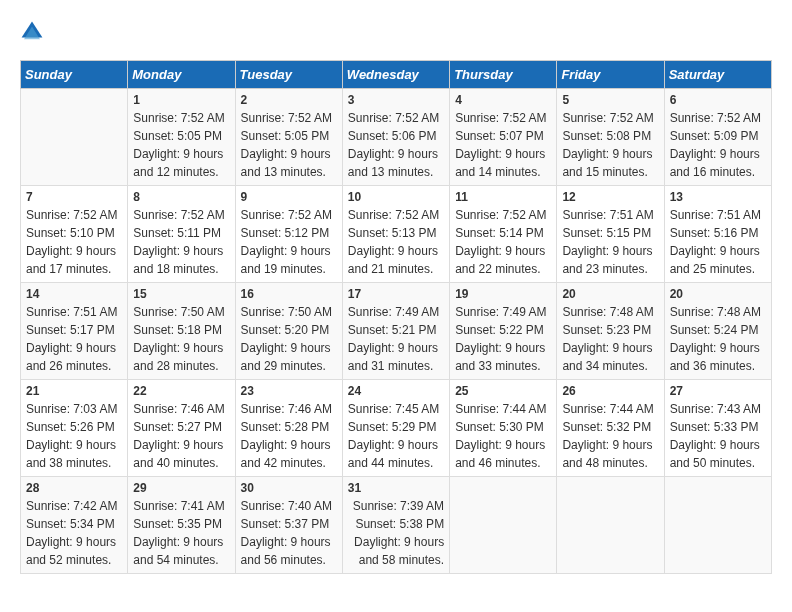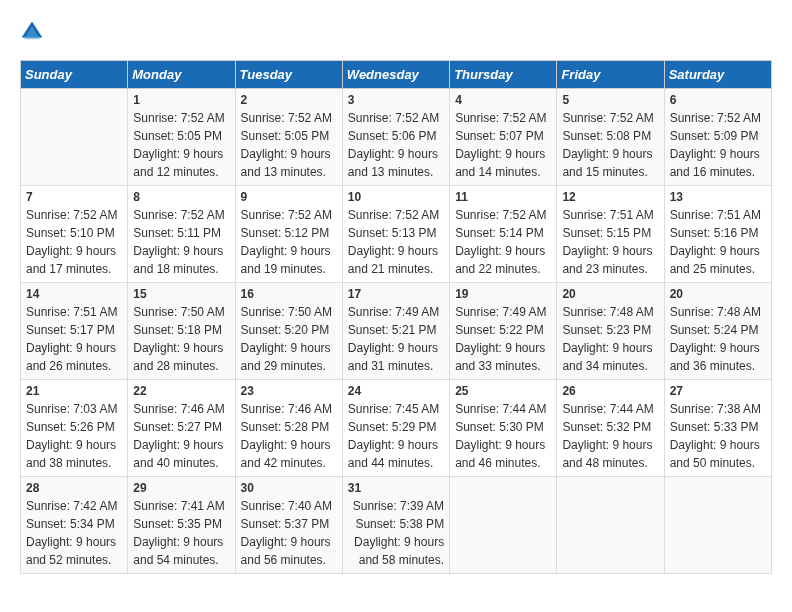--- a/index.html
+++ b/index.html
@@ -302,21 +302,21 @@
         </td>
         <td>
           <div class="day-number">26</div>
           <div class="day-info" style="white-space: pre-line;">Sunrise: 7:44 AM
 Sunset: 5:32 PM
 Daylight: 9 hours
 and 48 minutes.</div>
         </td>
         <td>
           <div class="day-number">27</div>
-          <div class="day-info" style="white-space: pre-line;">Sunrise: 7:38 AM
+          <div class="day-info" style="white-space: pre-line;">Sunrise: 7:43 AM
 Sunset: 5:33 PM
 Daylight: 9 hours
 and 50 minutes.</div>
         </td>
       </tr>
       <tr>
         <td>
           <div class="day-number">28</div>
           <div class="day-info" style="white-space: pre-line;">Sunrise: 7:42 AM
 Sunset: 5:34 PM

